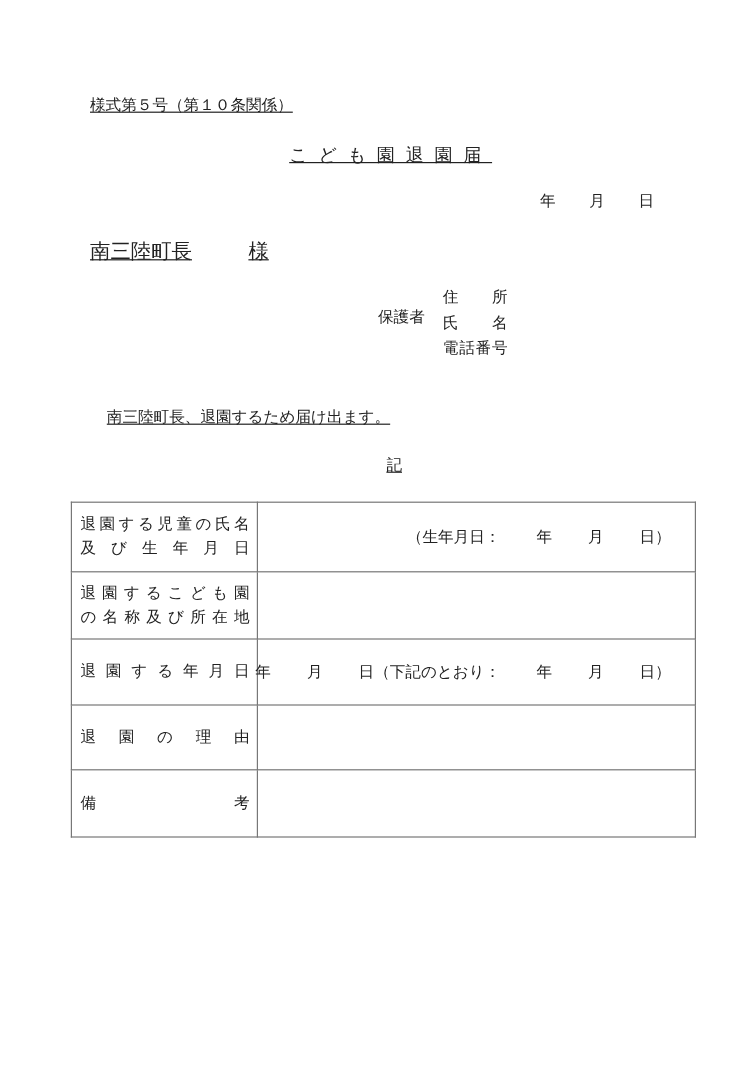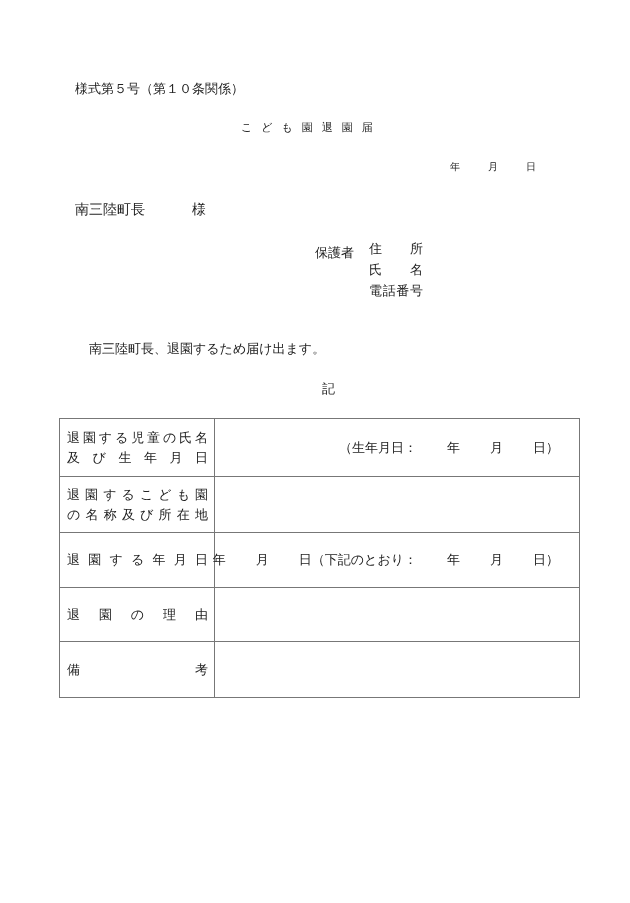--- a/index.html
+++ b/index.html
@@ -1,28 +1,28 @@
 <!DOCTYPE html>
 <html><head>
 <meta charset="utf-8">
 <style>
   html, body { margin: 0; padding: 0; }
   body {
     width: 630px; height: 903px; background: #ffffff; position: relative; overflow: hidden;
     font-family: "DejaVu Serif", "Liberation Serif", serif; color: #222222; font-size: 13px;
   }
-  .abs { position: absolute; white-space: nowrap; line-height: 1; }
+  .abs { position: absolute; white-space: nowrap; line-height: 1; text-decoration: underline; }
   .form-no { left: 75px; top: 82px; font-size: 13px; }
-  .title { left: 241px; top: 122px; font-size: 11px; letter-spacing: 9px; }
-  .date-line { left: 450px; top: 162px; font-size: 10px; text-align: center; }
+  .title { left: 241px; top: 122px; font-size: 15px; letter-spacing: 9px; }
+  .date-line { left: 450px; top: 162px; font-size: 13px; text-align: center; }
   .date-line span { display: inline-block; }
-  .addressee { left: 75px; top: 202px; font-size: 14px; }
+  .addressee { left: 75px; top: 202px; font-size: 17px; }
   .addressee .sama { margin-left: 47px; }
   .guardian { left: 315px; top: 242px; font-size: 13px; }
-  .guardian .lbl { position: absolute; left: 0; top: 4px; text-align: center; }
+  .guardian .lbl { position: absolute; left: 0; top: 16px; text-align: center; }
   .guardian .row { position: absolute; left: 54px; width: 54px; display: flex; justify-content: space-between; }
   .body-text { left: 89px; top: 342px; font-size: 13px; }
   .ki { left: 322px; top: 382px; font-size: 13px; }
 
   table.form {
     position: absolute; left: 59px; top: 418px; width: 521px;
     border-collapse: collapse; font-size: 13px;
   }
   table.form td { border: 1px solid #777777; padding: 16px; vertical-align: middle; }
   td.label { width: 141px; padding: 0 6px 0 7px !important; }

